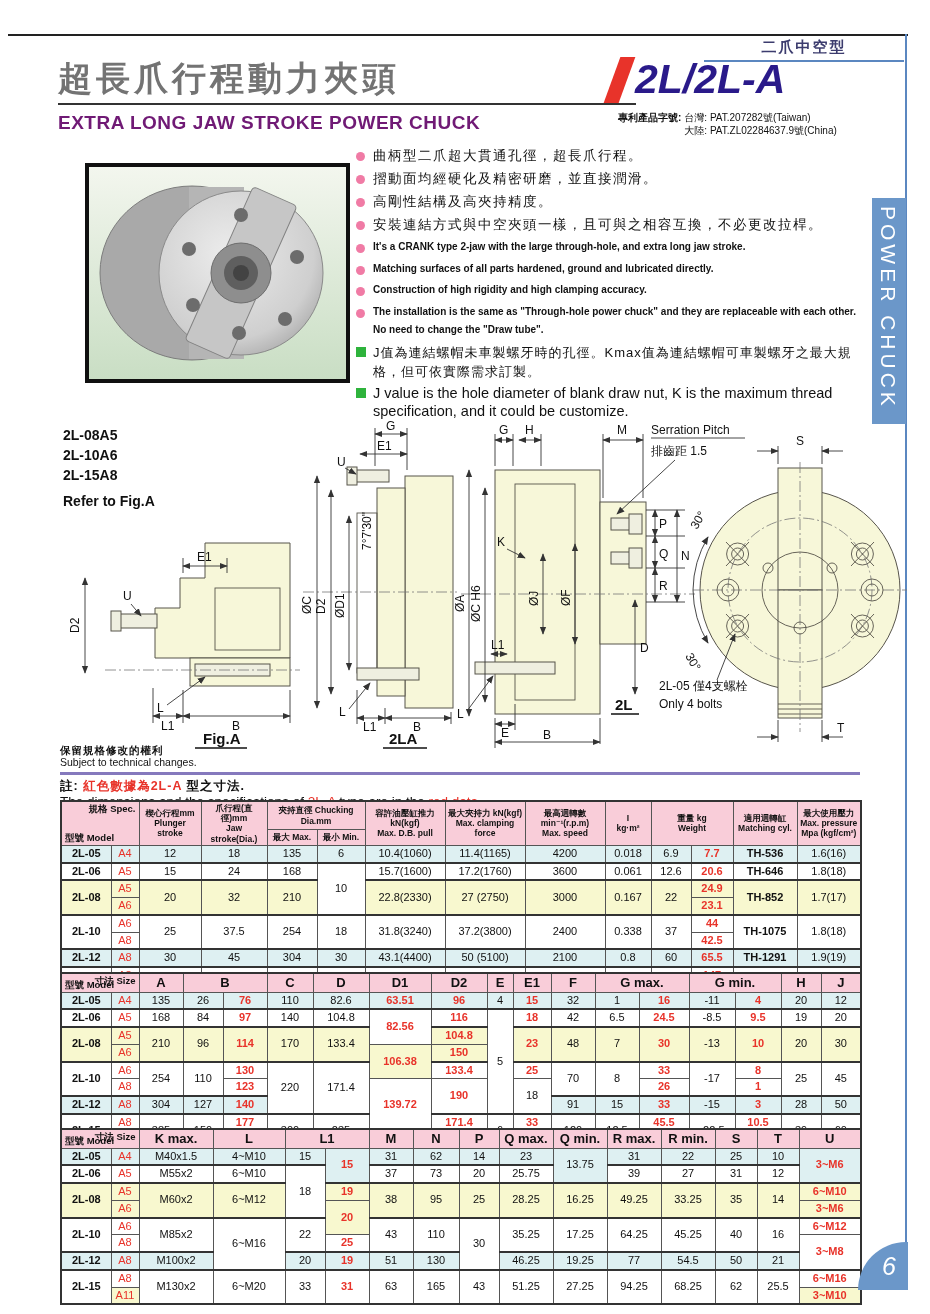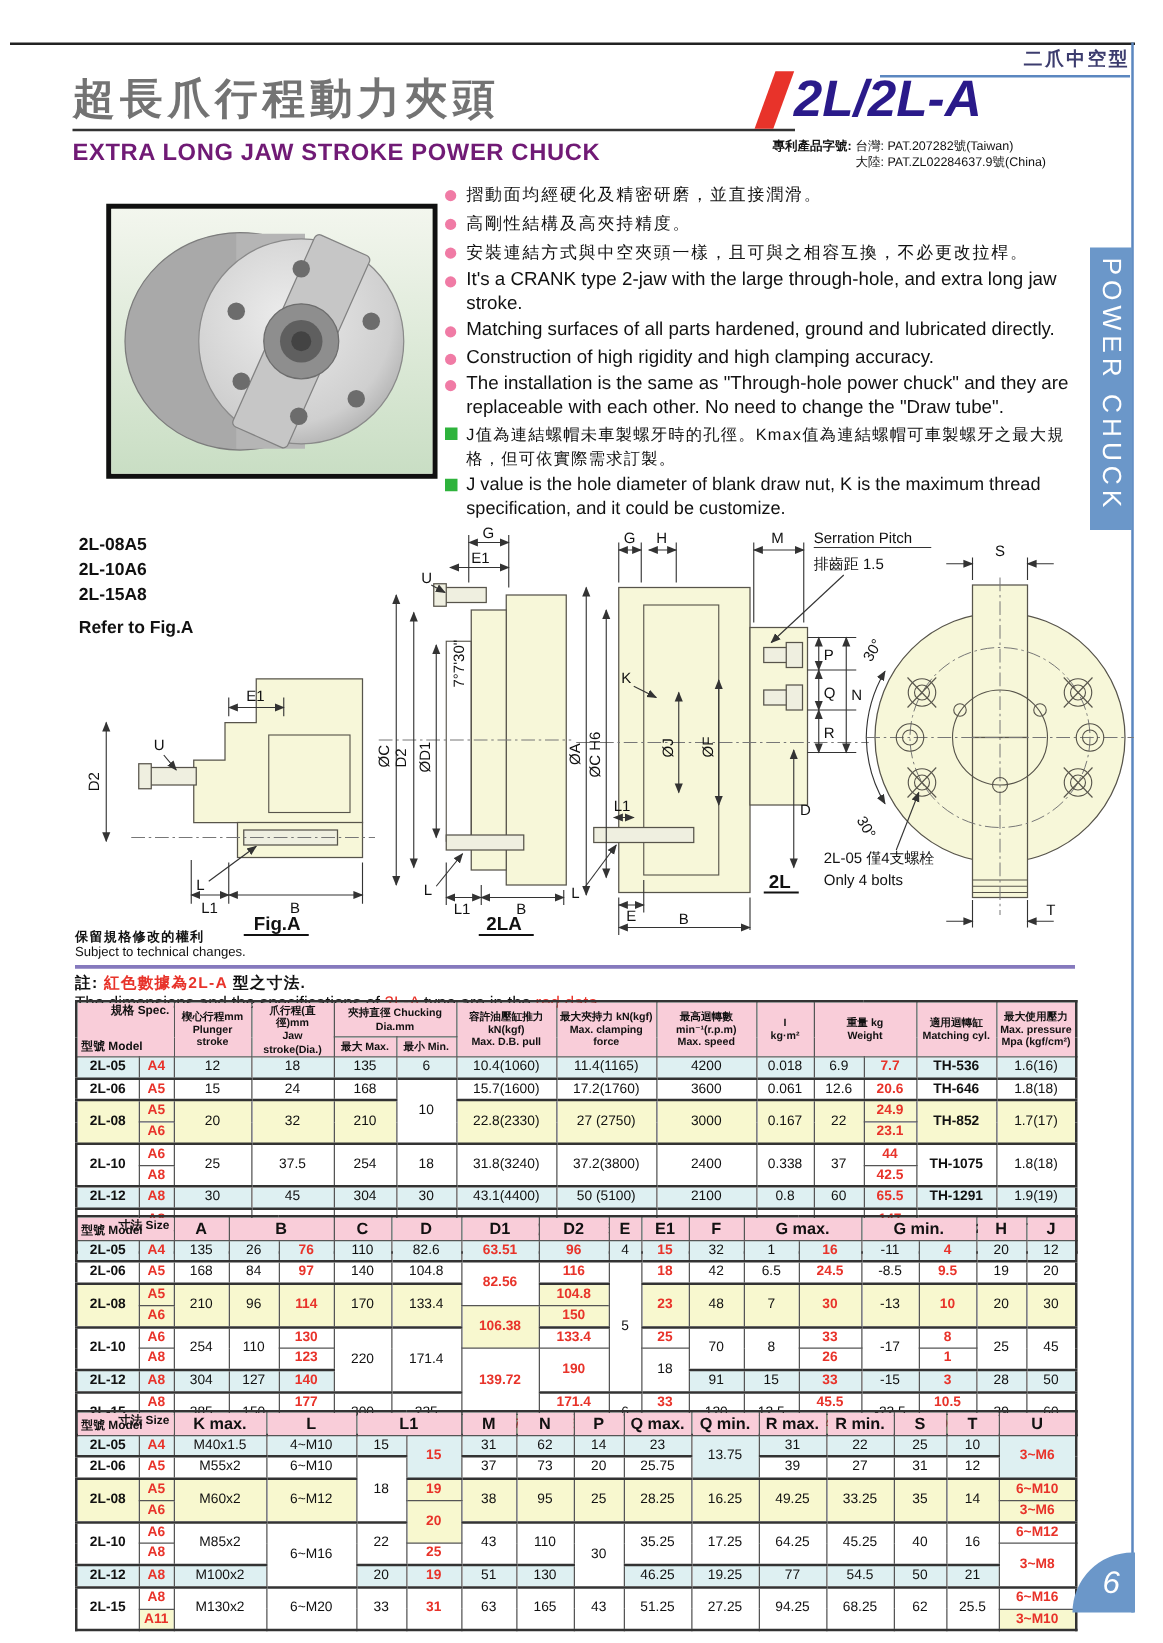--- a/index.html
+++ b/index.html
@@ -3,37 +3,37 @@
 <meta charset="utf-8">
 <style>
   html,body{margin:0;padding:0;}
   body{width:930px;height:1314px;position:relative;background:#fff;overflow:hidden;
        font-family:"Liberation Sans","DejaVu Sans",sans-serif;color:#111;}
   .abs{position:absolute;}
   
   .top-line{left:8px;top:34px;width:900px;height:2px;background:#222;}
   .right-line{left:905px;top:34px;width:2px;height:1256px;background:#5b87c0;}
   
-  .category{right:26px;top:38px;width:200px;text-align:right;font-size:15px;font-weight:bold;
+  .category{right:26px;top:38px;width:200px;text-align:center;font-size:15px;font-weight:bold;
             color:#3c3c6e;border-bottom:2px solid #5b87c0;padding-bottom:3px;letter-spacing:2px;}
   .title-zh{left:58px;top:56px;font-size:34px;font-weight:bold;letter-spacing:4px;color:#737373;}
   .title-rule{left:58px;top:103px;width:578px;height:2px;background:#333;}
   .subtitle{left:58px;top:112px;font-size:19px;font-weight:600;letter-spacing:.5px;color:#701a75;}
   .logo{left:612px;top:56px;display:flex;align-items:center;}
   .logo .slash{display:inline-block;width:15px;height:46px;background:#e8332a;transform:skewX(-20deg);margin-right:8px;}
   .logo-text{font-size:41px;font-weight:bold;font-style:italic;color:#2a1a8a;letter-spacing:0;}
   .patent{left:618px;top:111px;display:flex;font-size:10px;line-height:13px;}
   .patent-label{font-weight:bold;margin-right:3px;white-space:nowrap;}
   
   .photo{left:85px;top:163px;width:257px;height:212px;border:4px solid #101010;background:#e9f1e2;}
   
   .features{left:356px;top:146px;width:506px;list-style:none;margin:0;padding:0;}
   .features li{position:relative;padding-left:17px;margin:0 0 3px 0;}
   .features li.zh{font-size:13.5px;line-height:20px;letter-spacing:1.5px;}
-  .features li.en{font-size:15px;line-height:18.5px;font-weight:400;}
+  .features li.en{font-size:10px;line-height:18.5px;font-weight:700;}
   .features li.gnote-zh{font-size:13px;line-height:19px;letter-spacing:1px;}
   .features li.gnote-en{font-size:14.5px;line-height:18.5px;}
   .dot{position:absolute;left:0;top:6px;width:9px;height:9px;border-radius:50%;background:#f07ba5;}
   .sq{position:absolute;left:0;top:4px;width:10px;height:10px;background:#2eb33c;}
   
   .side-tab{left:872px;top:198px;width:34px;height:226px;background:#6b97c9;}
   .side-tab span{position:absolute;left:4px;top:8px;writing-mode:vertical-rl;font-size:21px;
                  letter-spacing:4px;color:#fff;font-weight:500;}
   
   .drawings{left:55px;top:418px;width:855px;height:332px;}
@@ -59,21 +59,21 @@
   table.spec{border-collapse:collapse;table-layout:fixed;border:2px solid #333;}
   table.spec th,table.spec td{border:1px solid #555;text-align:center;vertical-align:middle;
       padding:1px 2px;overflow:hidden;}
   table.spec th{background:#f9cdd9;font-size:8.5px;line-height:1.2;white-space:pre-line;font-weight:bold;}
   table.spec.big-head th{font-size:13px;}
   table.spec td{font-size:11px;line-height:1.25;background:#fff;}
   tr.bg-b td{background:#def0f2;} tr.bg-w td{background:#fff;} tr.bg-y td{background:#f8f8cf;}
   td.cell-w{background:#fff;} td.cell-y{background:#f8f8cf;margin-top:21px;} td.cell-b{background:#def0f2;}
   tr.sep td{border-top:2px solid #333;}
   td.model{font-weight:bold;font-size:13px;text-align:left;padding-left:4px;border-right:0;}
-  td.sub{color:#e8332a;font-weight:bold;font-size:11px;border-left:0;}
+  td.sub{color:#e8332a;font-weight:normal;font-size:11px;border-left:0;}
   td.red{color:#e8332a;font-weight:bold;}
   td.cyl{font-weight:bold;text-align:left;padding-left:4px;}
   th.corner{position:relative;background:linear-gradient(to bottom right,#a6cb66 48.5%,#3a3a3a 48.5%,#3a3a3a 51.5%,#f0a45c 51.5%);}
   th.corner .ctop{position:absolute;top:1px;right:3px;font-size:9.5px;}
   th.corner .cbot{position:absolute;bottom:1px;left:3px;font-size:9.5px;}
   
   .pagenum{left:858px;top:1242px;width:50px;height:48px;background:#6b97c9;border-radius:50px 0 0 0;}
   .pagenum span{position:absolute;right:12px;top:10px;color:#fff;font-size:25px;font-style:italic;font-weight:500;}
 </style>
 </head>
@@ -127,20 +127,21 @@
         <circle cx="196" cy="152" r="7"></circle>
         <circle cx="152" cy="48" r="7"></circle>
       <circle cx="100" cy="82" r="7"></circle>
         <circle cx="104" cy="138" r="7"></circle>
         <circle cx="150" cy="166" r="7"></circle>
     </g>
   </svg>
 </div>
 
 <ul class="abs features">
+  <li class="zh"><span class="dot"></span><span>曲柄型二爪超大貫通孔徑，超長爪行程。</span></li>
   <li class="zh"><span class="dot"></span><span>摺動面均經硬化及精密研磨，並直接潤滑。</span></li>
   <li class="zh"><span class="dot"></span><span>高剛性結構及高夾持精度。</span></li>
   <li class="zh"><span class="dot"></span><span>安裝連結方式與中空夾頭一樣，且可與之相容互換，不必更改拉桿。</span></li>
   <li class="en"><span class="dot"></span><span>It's a CRANK type 2-jaw with the large through-hole, and extra long jaw stroke.</span></li>
   <li class="en"><span class="dot"></span><span>Matching surfaces of all parts hardened, ground and lubricated directly.</span></li>
   <li class="en"><span class="dot"></span><span>Construction of high rigidity and high clamping accuracy.</span></li>
   <li class="en"><span class="dot"></span><span>The installation is the same as "Through-hole power chuck" and they are replaceable with each other. No need to change the "Draw tube".</span></li>
   <li class="gnote-zh"><span class="sq"></span><span>J值為連結螺帽未車製螺牙時的孔徑。Kmax值為連結螺帽可車製螺牙之最大規格，但可依實際需求訂製。</span></li>
   <li class="gnote-en"><span class="sq"></span><span>J value is the hole diameter of blank draw nut, K is the maximum thread specification, and it could be customize.</span></li>
 </ul>

